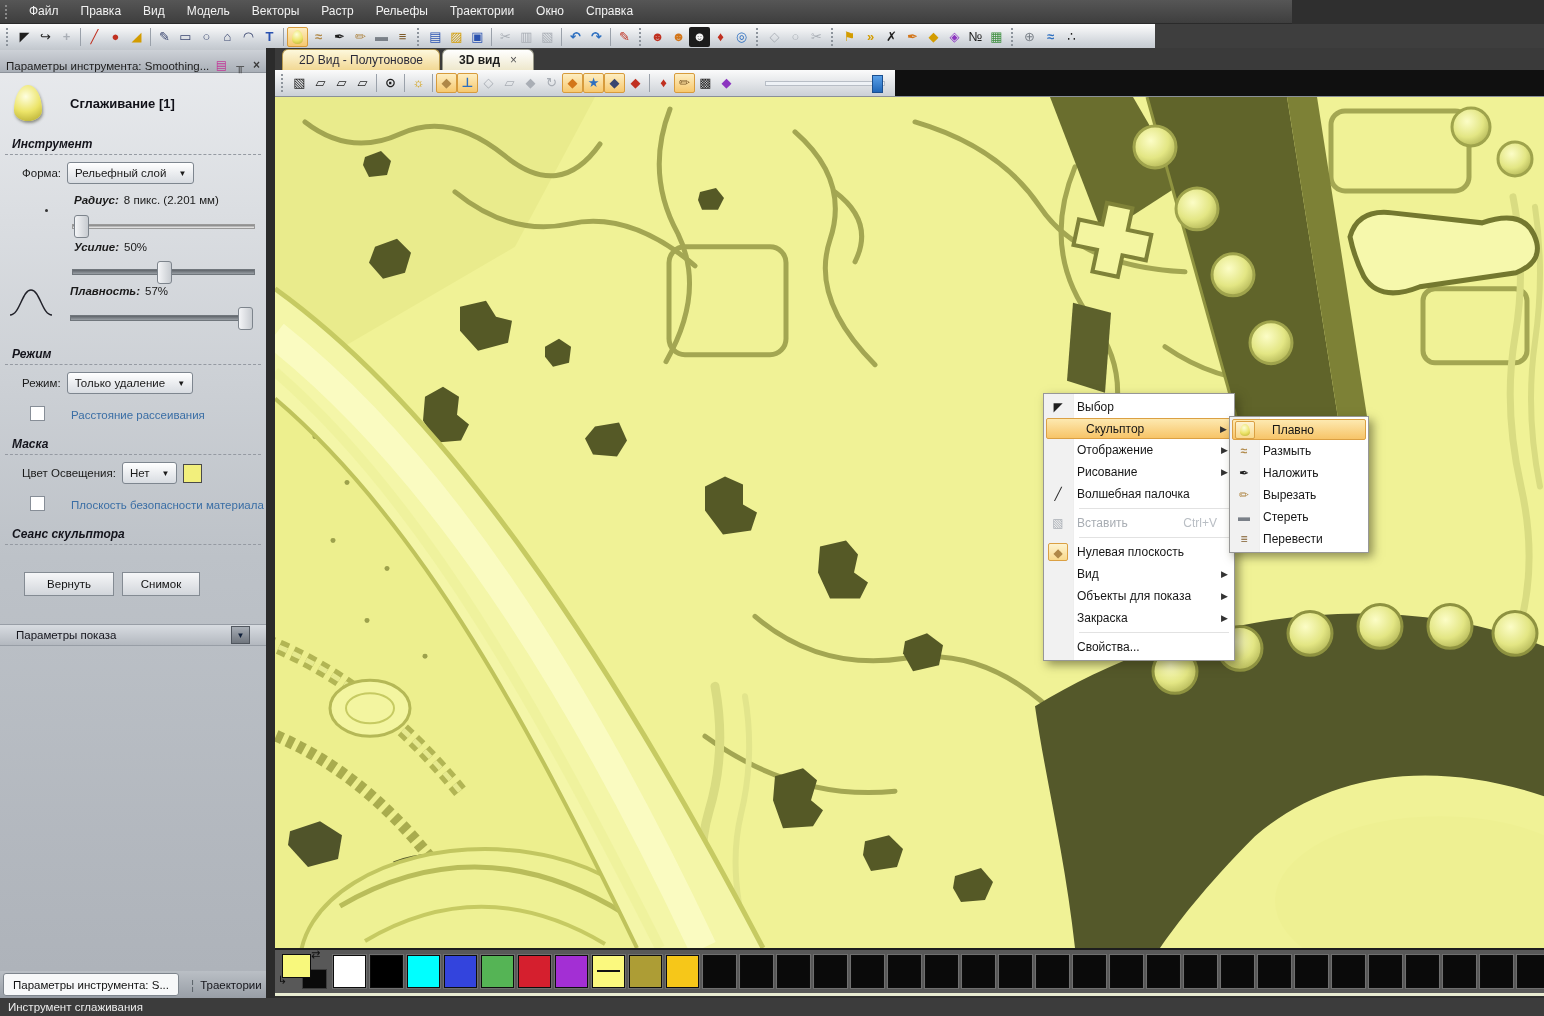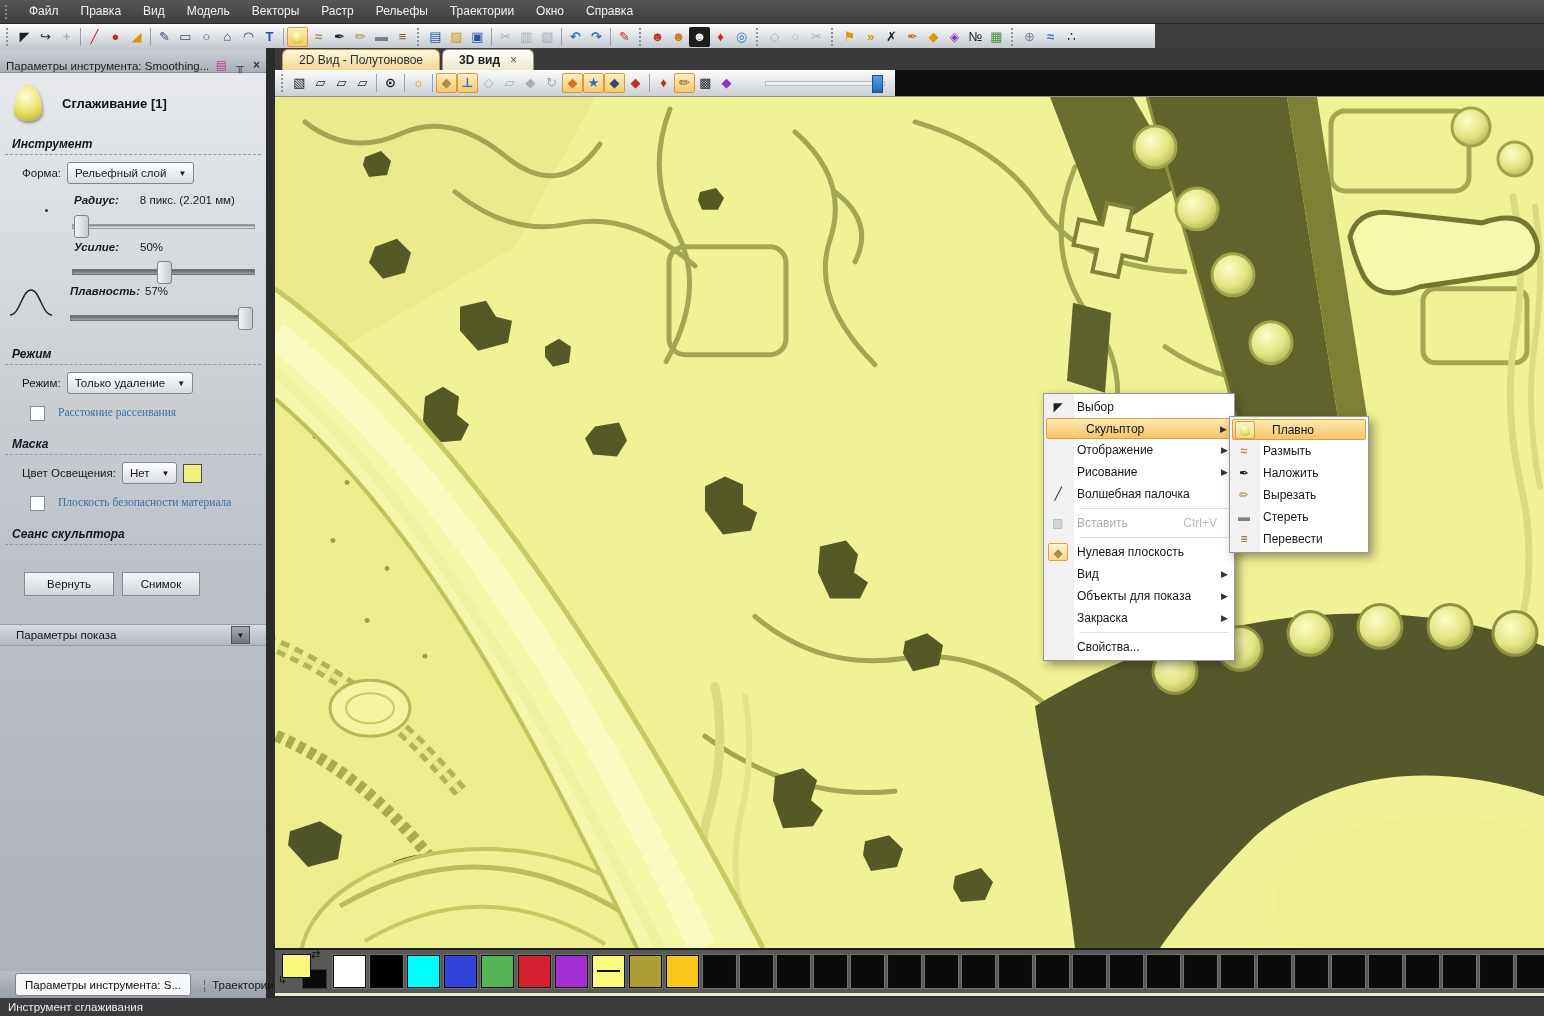--- a/index.html
+++ b/index.html
@@ -1,20 +1,20 @@
 <!DOCTYPE html>
 <html><head>
 <meta charset="utf-8">
 <style>
   html,body{margin:0;padding:0;background:#222;}
   .screen{position:relative;width:1544px;height:1016px;background:#2f2f2f;overflow:hidden;
           font-family:"Liberation Sans","DejaVu Sans",sans-serif;-webkit-font-smoothing:antialiased;}
 
   
-  .menubar{position:absolute;left:0;top:0;width:1544px;height:24px;
+  .menubar{position:absolute;left:0;top:0;width:1292px;height:24px;
            background:linear-gradient(#565656,#3e3e3e);display:flex;align-items:center;
            color:#f2f2f2;font-size:12px;border-bottom:1px solid #2a2a2a;box-sizing:border-box;}
   .mgrip{width:6px;height:14px;margin:0 5px;border-left:2px dotted #8a8a8a;}
   .mitem{padding:0 11px;line-height:23px;cursor:default;}
 
   
   .toolbar{position:absolute;left:0;top:24px;width:1155px;height:26px;
            background:linear-gradient(#fdfdfd,#ced3d9 75%,#c2c7cd);display:flex;align-items:center;
            padding-left:2px;box-sizing:border-box;}
   .toolbar-void{position:absolute;left:1155px;top:24px;width:389px;height:26px;background:#3e3e3e;}
@@ -73,59 +73,59 @@
   
   .gapstrip{position:absolute;left:266px;top:48px;width:9px;height:950px;background:#2b2b2b;}
   .panel{position:absolute;left:0;top:50px;width:266px;height:921px;
          background:linear-gradient(180deg,#e9ebee,#bdc2c8 55%,#aeb3ba);box-sizing:border-box;
          font-size:11.5px;color:#1a1a1a;overflow:hidden;}
   .phead{height:22px;background:linear-gradient(#cdd1d7,#a9afb7);display:flex;align-items:flex-end;
          padding:0 6px;font-size:11.5px;color:#1c1c1c;border-bottom:1px solid #8d939b;}
   .phelp{color:#c23898;font-weight:bold;margin-left:auto;font-size:12px;}
   .ppin{color:#3a3a3a;margin:0 9px;font-size:11px;}
   .pclose{color:#3a3a3a;font-weight:bold;font-size:12px;}
-  .toolhead{display:flex;align-items:center;gap:20px;margin:12px 0 2px 14px;}
+  .toolhead{display:flex;align-items:center;gap:28px;margin:12px 0 2px 14px;}
   .bigdrop{width:28px;height:36px;background:radial-gradient(circle at 42% 32%,#fefee0,#ece468 52%,#b0a62c);
            border-radius:50% 50% 50% 50%/72% 72% 30% 30%;box-shadow:1px 2px 3px rgba(40,40,20,.45);}
   .toolname{font-weight:bold;font-size:13px;color:#101018;}
   .sect{margin:16px 12px 1px;font-weight:bold;font-style:italic;font-size:12px;color:#14141c;}
   .dash{border-top:1px dashed #959aa2;margin:3px 5px 6px;}
   .frow{display:flex;align-items:center;margin:7px 0 4px 22px;gap:6px;}
   .select{height:20px;background:linear-gradient(#ffffff,#d8dce1);border:1px solid #7e868f;
           border-radius:3px;display:flex;align-items:center;padding:0 7px;gap:12px;cursor:default;}
   .ddarr{font-size:8px;color:#1a1a1a;}
   .lblbi{font-weight:bold;font-style:italic;}
-  .vrow{margin:10px 0 0 74px;display:flex;gap:21px;align-items:baseline;}
+  .vrow{margin:10px 0 0 74px;display:flex;gap:5px;align-items:baseline;}
   .dot{width:3px;height:3px;background:#333;border-radius:50%;margin:3px 0 0 45px;}
   .sliderrow{position:relative;height:22px;margin:3px 0 2px 72px;width:183px;}
   .trk-light{position:absolute;top:9px;left:0;right:0;height:3px;
              background:linear-gradient(#7d7d7d,#f2f2f2);border:1px solid #9a9a9a;}
   .trk-dark{position:absolute;top:8px;left:0;right:0;height:4px;
             background:linear-gradient(#5f646a,#9aa0a6);border:1px solid #70767c;}
   .handle{position:absolute;top:0;width:13px;height:21px;border-radius:3px;
           background:linear-gradient(90deg,#f4f5f7,#c7cbd0);border:1px solid #7d848c;}
   .bellrow{display:flex;align-items:flex-start;margin-left:8px;gap:4px;}
   .bellcol{flex:1;}
-  .cbrow{display:flex;align-items:flex-start;gap:13px;margin:12px 0 4px 30px;font-family:Liberation Serif, serif;}
+  .cbrow{display:flex;align-items:flex-end;gap:26px;margin:12px 0 4px 30px;}
   .cbox{width:13px;height:13px;background:#fff;border:1px solid #878e97;flex:none;}
   .cblabel{color:#3a6ea5;}
   .lcswatch{width:17px;height:17px;background:#f2ef7c;border:1px solid #4a4a4a;flex:none;}
   .btnrow{display:flex;gap:8px;margin:10px 0 0 24px;}
   .pbtn{height:22px;background:linear-gradient(#f6f7f8,#d2d6db);border:1px solid #848b93;
         display:flex;align-items:center;justify-content:center;color:#111;cursor:default;margin-top:17px;}
   .dpbar{margin-top:28px;height:20px;background:linear-gradient(#d8dce1,#b3b8bf);
          border-top:1px solid #989ea6;border-bottom:1px solid #989ea6;display:flex;align-items:center;
          padding:0 16px;color:#14141c;}
   .dpbtn{margin-left:auto;width:17px;height:16px;background:linear-gradient(#a5abb3,#70767e);
          border:1px solid #50565e;color:#0e1e38;font-size:8px;display:flex;align-items:center;justify-content:center;}
 
   
   .btabs{position:absolute;left:0;top:971px;width:266px;height:27px;
          background:linear-gradient(#babfc5,#989ea6);display:flex;align-items:center;
-         padding-left:15px;gap:12px;box-sizing:border-box;font-size:11.5px;}
+         padding-left:3px;gap:12px;box-sizing:border-box;font-size:11.5px;}
   .btab-active{height:21px;background:#f7f8f9;border:1px solid #7e858d;border-radius:3px;
                display:flex;align-items:center;padding:0 9px;color:#111;white-space:nowrap;}
   .btab{display:flex;align-items:center;gap:6px;color:#16161c;white-space:nowrap;}
   .btabicon{color:#5a6068;font-size:12px;}
   .status{position:absolute;left:0;top:998px;width:1544px;height:18px;background:#3c3c3c;
           color:#ececec;font-size:11.5px;display:flex;align-items:center;padding-left:8px;box-sizing:border-box;}
 
   
   .cmenu{position:absolute;border:1px solid #979797;padding:2px;font-size:12px;color:#161616;z-index:6;
          background:linear-gradient(90deg,#f1f1f1 0,#f1f1f1 29px,#dddddd 29px,#ffffff 30px);

